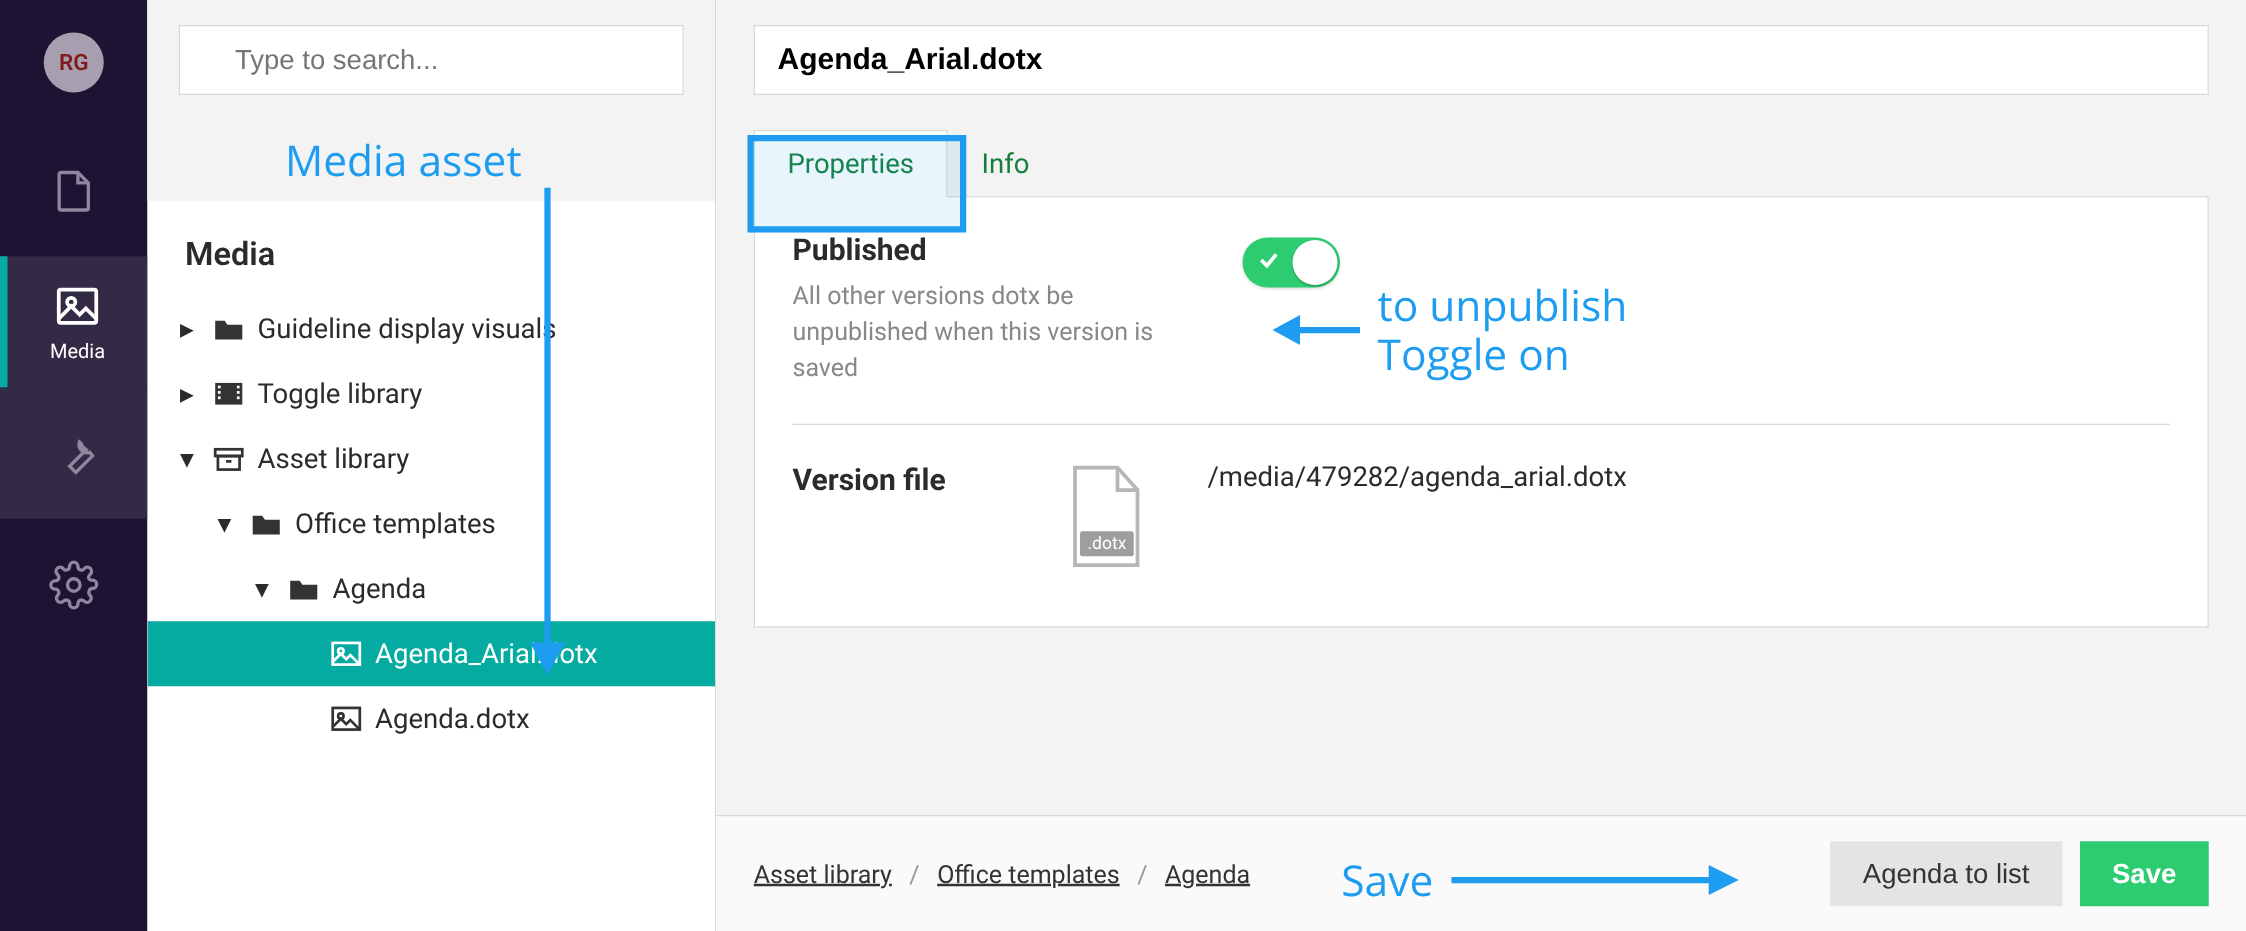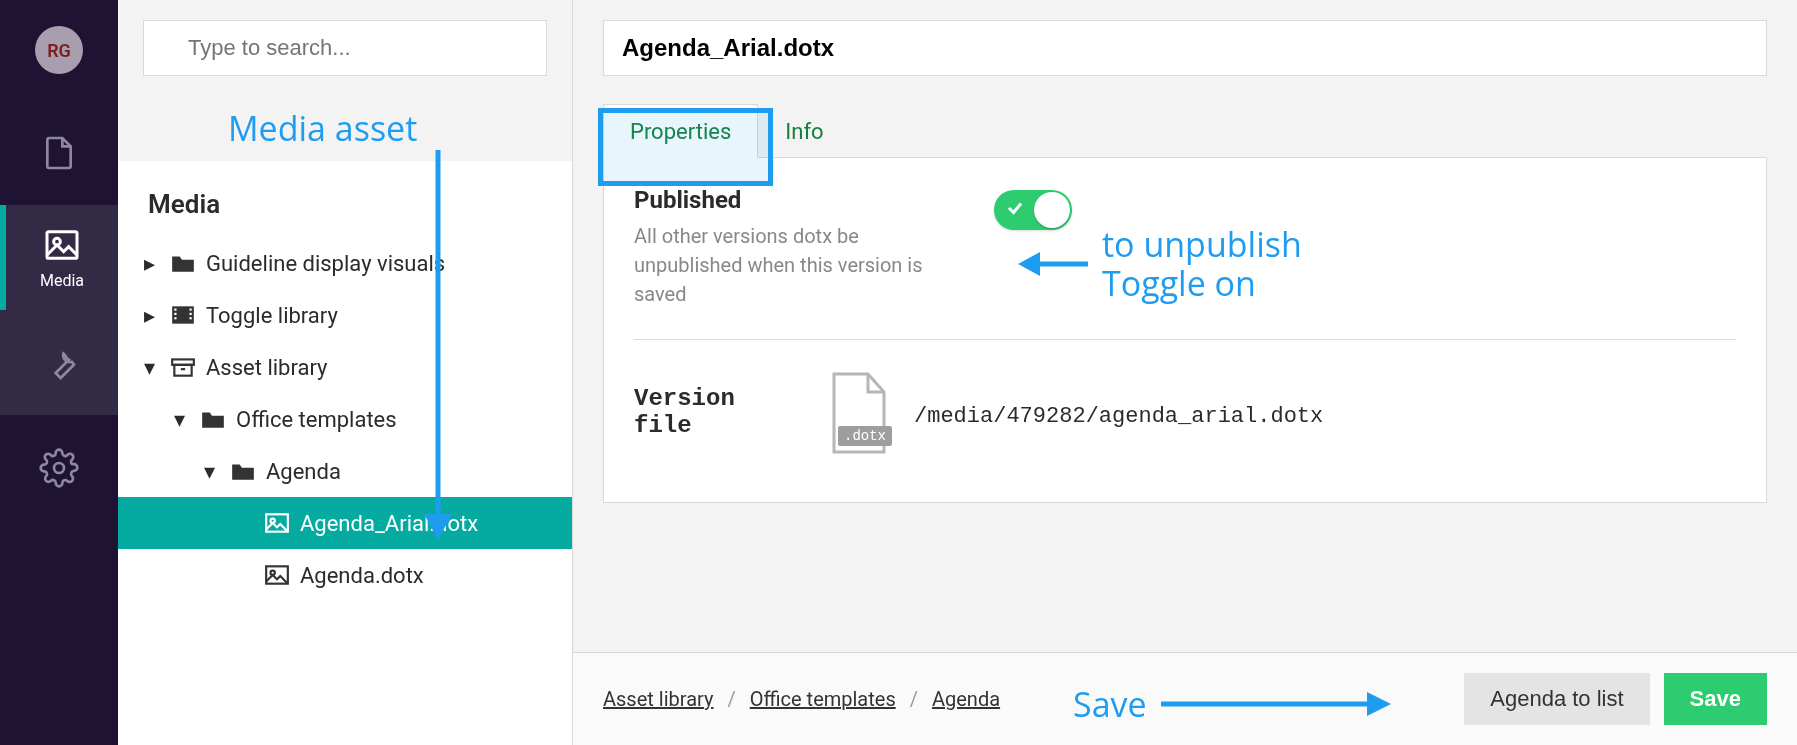--- a/index.html
+++ b/index.html
@@ -140,21 +140,21 @@
   }
   .toggle .knob {
     width:36px; height:36px; border-radius:50%; background:#fff;
     position:absolute; top:2px; right:2px; box-shadow:0 1px 2px rgba(0,0,0,.25);
   }
   .toggle .check {
     position:absolute; left:12px; top:50%; transform:translateY(-50%);
     color:#fff;
   }
   .divider { border-top:1px solid var(--border); margin:30px 0; }
-  .file-row { display:flex; align-items:center; gap:20px;font-family:Liberation Mono, monospace; }
+  .file-row { display:flex; align-items:flex-start; gap:46px; }
   .file-icon { color:#b6b6b6; }
   .file-ext {
     font-size:14px; background:#9e9e9e; color:#fff; padding:2px 6px; border-radius:2px;
   }
   .footer {
     position:absolute; bottom:0; left:0; right:0;
     background:#fafafa; border-top:1px solid var(--border);
     padding: 20px 30px; display:flex; align-items:center; gap:14px;
     font-size:20px;
   }

